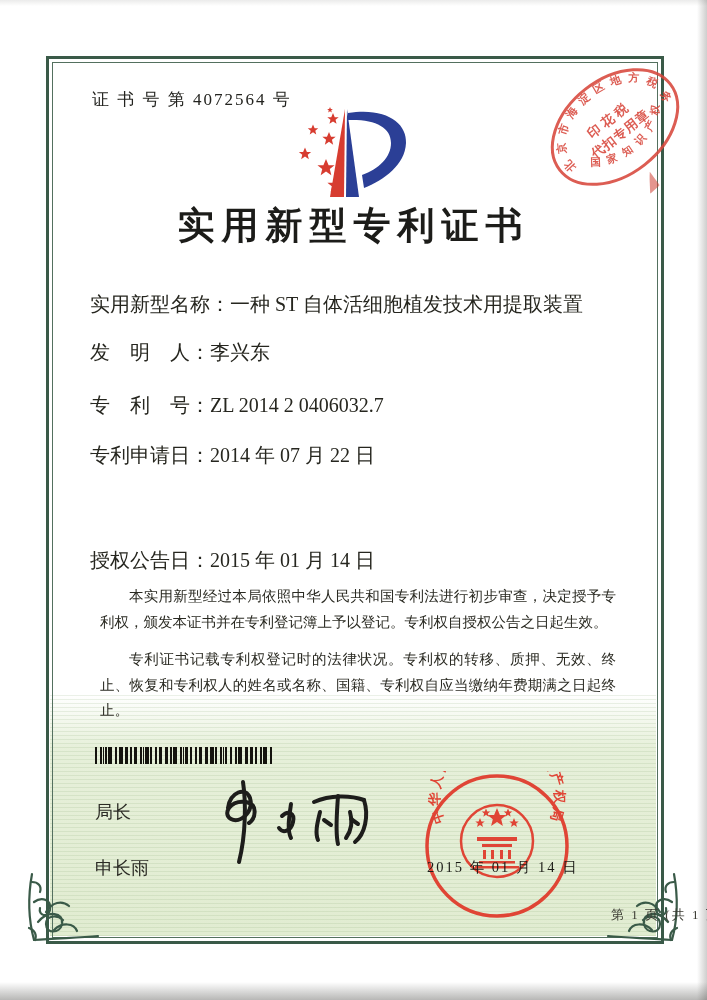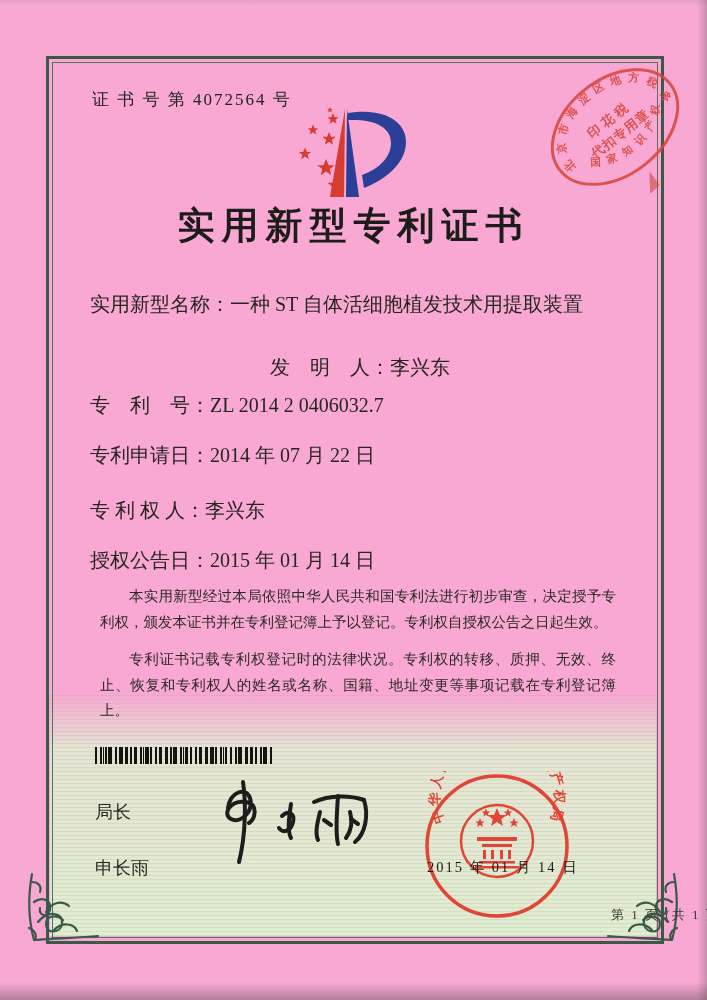--- a/index.html
+++ b/index.html
@@ -1,17 +1,17 @@
 <!DOCTYPE html>
 <html><head>
 <meta charset="utf-8">
 <style>
   html,body{margin:0;padding:0;}
   body{font-family:"Liberation Serif","DejaVu Serif",serif;background:#e8e8e4;}
-  .page{position:relative;width:707px;height:1000px;margin:0 auto;background:#f9a8d4;overflow:hidden;}
+  .page{position:relative;width:707px;height:1000px;margin:0 auto;background:#ffffff;overflow:hidden;}
   .scan-edge-right{position:absolute;right:0;top:0;width:10px;height:100%;
     background:linear-gradient(90deg,rgba(0,0,0,0),rgba(60,60,55,.25));z-index:9;}
   .scan-edge-bottom{position:absolute;left:0;bottom:0;width:100%;height:18px;
     background:linear-gradient(180deg,rgba(0,0,0,0),rgba(50,50,45,.35));z-index:9;}
   .scan-edge-top{position:absolute;left:0;top:0;width:100%;height:6px;
     background:linear-gradient(0deg,rgba(0,0,0,0),rgba(90,90,85,.12));z-index:9;}
 
   
   .frame{position:absolute;left:46px;top:56px;width:612px;height:882px;
     border:3px solid #3a5a48;z-index:1;}
@@ -23,21 +23,21 @@
   .corner{position:absolute;width:76px;height:76px;z-index:2;}
   .corner.bl{left:24px;top:868px;}
   .corner.br{left:606px;top:868px;transform:scaleX(-1);}
 
   .cert-no{position:absolute;left:92px;top:88px;font-size:17px;letter-spacing:2px;color:#23231f;z-index:2;}
   .logo{position:absolute;left:280px;top:106px;width:160px;height:92px;z-index:2;}
   .title{position:absolute;left:0;top:201px;width:707px;text-align:center;font-size:37px;
     font-weight:bold;letter-spacing:7px;color:#1c1c19;z-index:2;}
 
   .field{position:absolute;left:90px;width:540px;font-size:20px;color:#26261f;z-index:2;white-space:nowrap;}
-  .f0{top:291px;} .f1{top:354px;text-align:center;} .f2{top:392px;} .f3{top:442px;} .f4{top:497px;} .f5{top:547px;}
+  .f0{top:291px;} .f1{top:339px;} .f2{top:392px;} .f3{top:442px;} .f4{top:497px;} .f5{top:547px;}
 
   .paras{position:absolute;left:88px;top:572px;width:540px;z-index:2;color:#2a2a22;
     font-size:14.5px;line-height:25.5px;text-align:justify;}
   .paras p{margin:12px;text-indent:2em;}
 
   .barcode{position:absolute;left:95px;top:747px;width:178px;height:17px;z-index:2;
     background:
       repeating-linear-gradient(90deg,#14130e 0 2px,rgba(0,0,0,0) 2px 5px),
       repeating-linear-gradient(90deg,#14130e 0 1px,rgba(0,0,0,0) 1px 8px),
       repeating-linear-gradient(90deg,#14130e 0 2px,rgba(0,0,0,0) 2px 13px);}
@@ -113,26 +113,25 @@
       <path d="M68,6 C106,0 127,16 126,36 C125,58 104,73 84,81 L82,68 C99,62 111,50 111,36 C111,20 95,12 68,13 Z"></path>
     </g>
   </svg>
 
   <div class="title">实用新型专利证书</div>
 
   <div class="field f0"><span>实用新型名称：</span><span>一种 ST 自体活细胞植发技术用提取装置</span></div>
   <div class="field f1"><span>发　明　人：</span><span>李兴东</span></div>
   <div class="field f2"><span>专　利　号：</span><span>ZL 2014 2 0406032.7</span></div>
   <div class="field f3"><span>专利申请日：</span><span>2014 年 07 月 22 日</span></div>
-  <div class="field f4"><span>专 利 权 人：</span><span>李兴东</span></div>
   <div class="field f5"><span>授权公告日：</span><span>2015 年 01 月 14 日</span></div>
 
   <div class="paras">
     <p>本实用新型经过本局依照中华人民共和国专利法进行初步审查，决定授予专利权，颁发本证书并在专利登记簿上予以登记。专利权自授权公告之日起生效。</p>
-    <p>专利证书记载专利权登记时的法律状况。专利权的转移、质押、无效、终止、恢复和专利权人的姓名或名称、国籍、地址变更等事项记载在专利登记簿上。</p>
+    <p>专利证书记载专利权登记时的法律状况。专利权的转移、质押、无效、终止、恢复和专利权人的姓名或名称、国籍、专利权自应当缴纳年费期满之日起终止。</p>
   </div>
 
   <div class="barcode"></div>
 
   <div class="signer-title">局长</div>
   <div class="signer-name">申长雨</div>
 
   <svg class="signature" viewBox="0 0 190 100">
     <g fill="none" stroke="#1d1d1b" stroke-width="4" stroke-linecap="round" stroke-linejoin="round">
       <path d="M30,36 C32,20 48,14 52,26 C56,40 42,52 33,47 C24,42 32,28 48,30 C60,32 58,46 51,51"></path>

